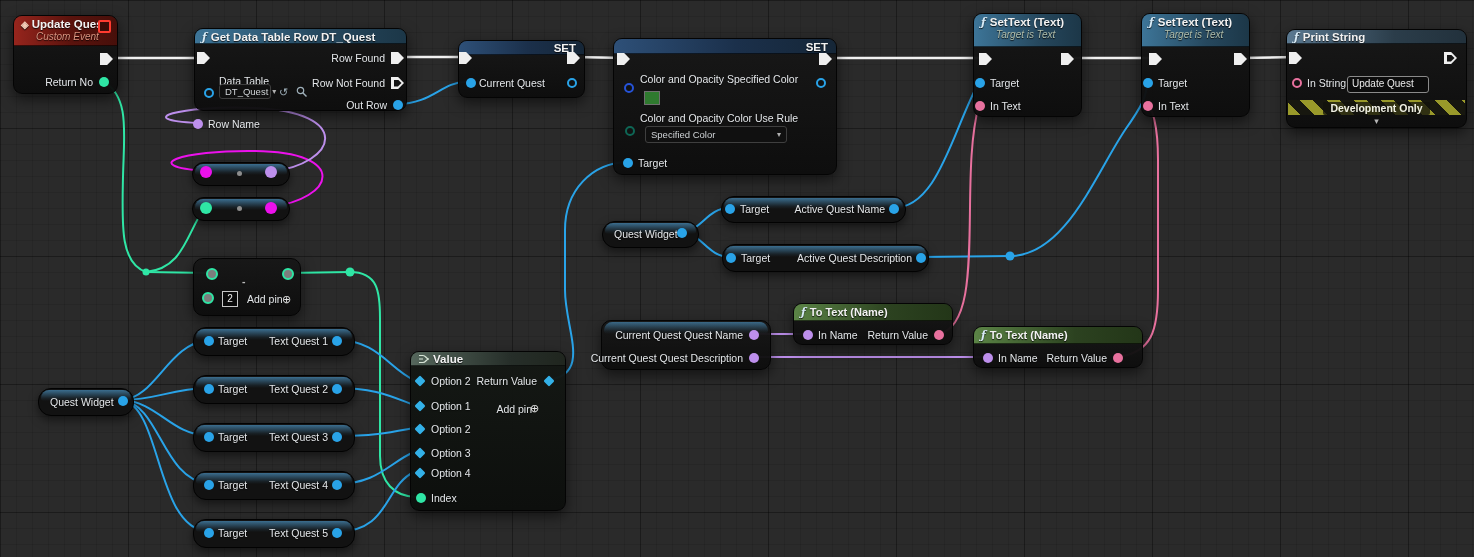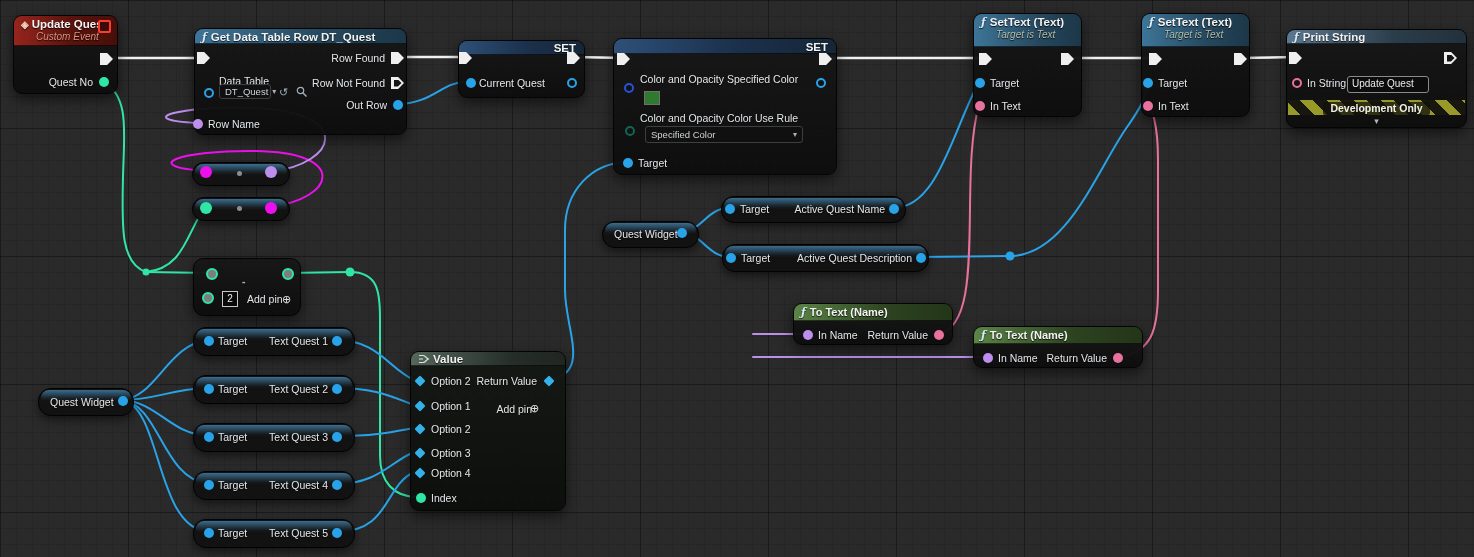--- a/index.html
+++ b/index.html
@@ -115,25 +115,25 @@
 
 <div class="node" style="left:13px;top:15px;width:105px;height:79px">
   <div class="hd hd-ev" style="height:30px">
     <span class="evic">◈</span><span>Update Quest</span>
     <div class="sub sub-ev" style="margin-left:15px">Custom Event</div>
   </div>
   <span style="position:absolute;right:6px;top:4px;width:9px;height:9px;border:2px solid #ff3b30;border-radius:2px;background:#3c0c08;z-index:3"></span>
   <span class="x" style="left:86px;top:37px">
         <b></b>
       </span>
-  <span class="l" style="right:24px;top:59px">Quest No</span>
+  <span class="l" style="right:24px;top:59px">Return No</span>
   <span class="p ps" style="--c:#2fe6a5;left:85px;top:61px"></span>
 </div>
 
-<div class="node" style="left:194px;top:28px;width:213px;height:107px">
+<div class="node" style="left:194px;top:28px;width:213px;height:83px">
   <div class="hd hd-fn" style="height:15px"><span class="ic">ƒ</span><span>Get Data Table Row DT_Quest</span></div>
   <span class="x" style="left:2px;top:23px">
         <b></b>
       </span>
   <span class="l" style="right:21px;top:22px">Row Found</span>
   <span class="x" style="left:196px;top:23px">
         <b></b>
       </span>
   <span class="l" style="left:24px;top:45px">Data Table</span>
   <span class="l" style="right:21px;top:47px">Row Not Found</span>
@@ -177,21 +177,21 @@
       </span>
   <span class="x" style="left:205px;top:14px">
         <b></b>
       </span>
   <span class="l" style="left:26px;top:33px">Color and Opacity Specified Color</span>
   <span class="p ph" style="--c:#2653d8;left:10px;top:44px"></span>
   <span class="swatch" style="left:30px;top:52px;width:14px;height:12px;background:#2f7a2f"></span>
   <span class="p ph" style="--c:#29a3e8;left:202px;top:39px"></span>
   <span class="l" style="left:26px;top:72px">Color and Opacity Color Use Rule</span>
   <span class="p ph" style="--c:#0e6655;left:11px;top:87px"></span>
-  <div class="dd" style="left:31px;top:87px;width:158px;height:17px">
+  <div class="dd" style="left:31px;top:87px;width:142px;height:17px">
     <span>Specified Color</span>
         <span class="chev">▾</span>
   </div>
   <span class="p ps" style="--c:#29a3e8;left:9px;top:119px"></span>
   <span class="l" style="left:24px;top:117px">Target</span>
 </div>
 
 <div class="node" style="left:973px;top:13px;width:109px;height:104px">
   <div class="hd hd-fn" style="height:33px">
     <span class="ic">ƒ</span><span>SetText (Text)</span>
@@ -256,20 +256,26 @@
   <span class="p ps" style="--c:#29a3e8;left:167px;top:7px"></span>
 </div>
 
 <div class="pill" style="left:722px;top:244px;width:205px;height:26px">
   <span class="p ps" style="--c:#29a3e8;left:3px;top:8px"></span>
   <span class="l" style="left:18px;top:6px">Target</span>
   <span class="l" style="right:16px;top:6px">Active Quest Description</span>
   <span class="p ps" style="--c:#29a3e8;left:193px;top:8px"></span>
 </div>
 
+<div class="node sheen" style="left:601px;top:320px;width:170px;height:50px;border-radius:10px">
+  <span class="l" style="right:27px;top:7px">Current Quest Quest Name</span>
+  <span class="p ps" style="--c:#bd8fec;left:147px;top:9px"></span>
+  <span class="l" style="right:27px;top:30px">Current Quest Quest Description</span>
+  <span class="p ps" style="--c:#bd8fec;left:147px;top:32px"></span>
+</div>
 
 <div class="node" style="left:793px;top:303px;width:160px;height:42px">
   <div class="hd hd-pure" style="height:17px;line-height:13px;font-size:11px"><span class="ic">ƒ</span><span>To Text (Name)</span></div>
   <span class="p ps" style="--c:#bd8fec;left:9px;top:26px"></span>
   <span class="l" style="left:24px;top:24px">In Name</span>
   <span class="l" style="right:24px;top:24px">Return Value</span>
   <span class="p ps" style="--c:#e8719e;left:140px;top:26px"></span>
 </div>
 
 <div class="node" style="left:973px;top:326px;width:170px;height:42px">

